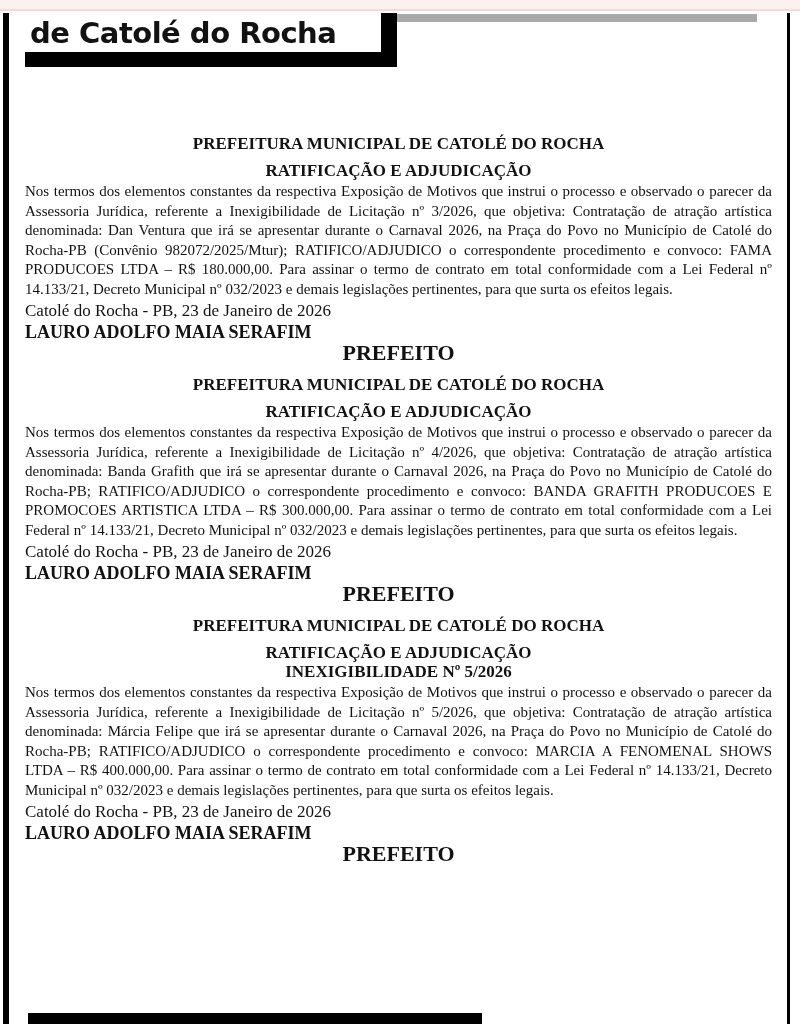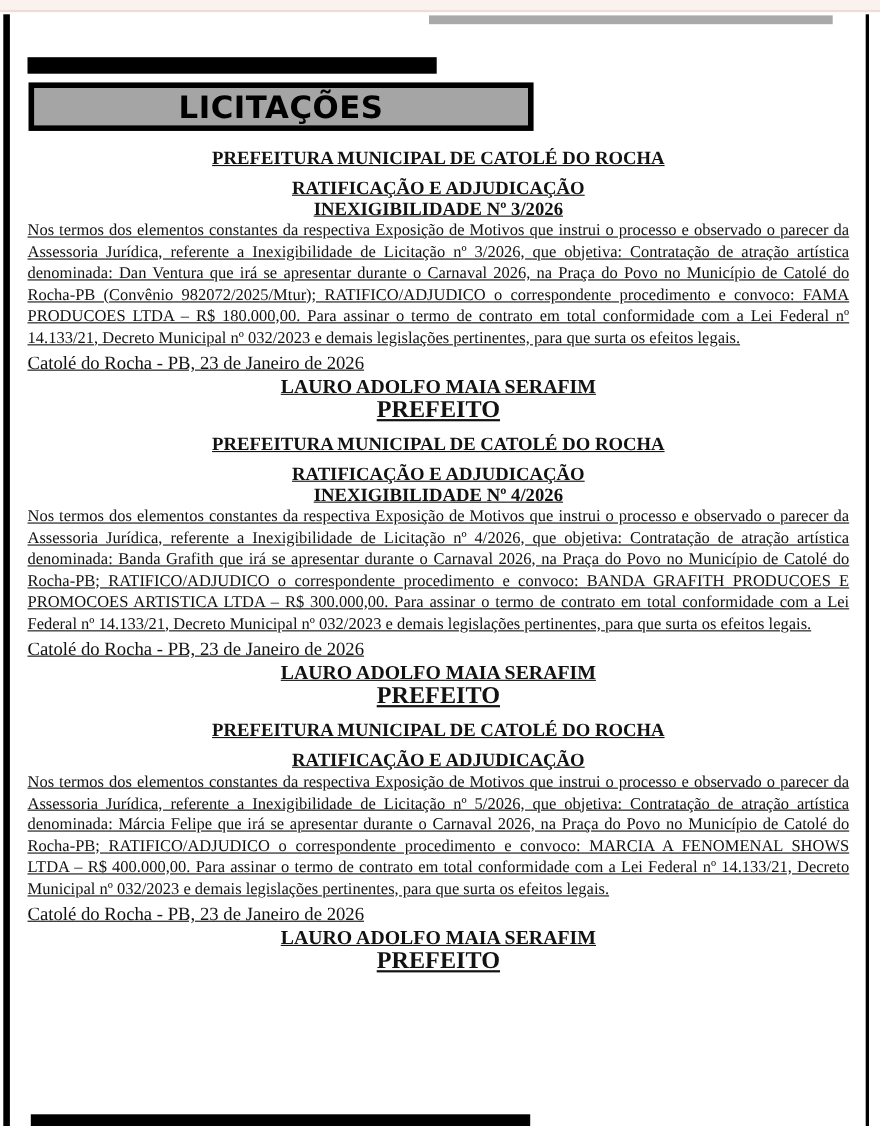--- a/index.html
+++ b/index.html
@@ -47,94 +47,93 @@
     position: absolute; top: 75px; left: 26px; width: 459px; height: 44px;
     background: var(--banner-gray, #a5a5a5);
     border: 5px solid #000;
     display: flex; align-items: center; justify-content: center;
     font-family: "DejaVu Sans", "Liberation Sans", sans-serif;
     font-weight: bold; font-size: 28px; letter-spacing: 0.5px;
     color: #000;
   }
 
   .content {
-    position: absolute; top: 128px; left: 25px; width: 747px; text-decoration: underline;
+    position: absolute; top: 128px; left: 25px; width: 747px;
   }
 
   .org {
     text-align: center; font-weight: bold; font-size: 17px; line-height: 19px;
     margin-top: 6px;
   }
   .titles {
     margin-top: 8px; text-align: center; font-weight: bold;
     font-size: 17px; line-height: 19px;
   }
   .body-text {
     margin-top: 2px; text-align: justify;
     font-size: 15px; line-height: 19.5px;
   }
   .dateline {
     text-align: left; font-size: 17px; line-height: 21px; margin-top: 1px;
   }
-  .sig-name { text-align: center; font-weight: bold; font-size: 18px; line-height: 22px; }
+  .sig-name { text-align: left; font-weight: bold; font-size: 18px; line-height: 22px; }
   .sig-role { text-align: center; font-weight: bold; font-size: 22px; line-height: 19px; }
 
   .notice + .notice { margin-top: 13px; }
 
   .bottom-bar {
     position: absolute; left: 28px; bottom: 0; width: 454px; height: 11px;
     background: #000;
   }
 </style>
 </head>
 <body>
 
 <div class="page">
 
   <div class="top-strip"></div>
   <div class="left-line"></div>
   <div class="right-line"></div>
   <div class="top-gray-bar"></div>
 
+  <div class="masthead">
+    <span>de Catolé do Rocha</span>
+  </div>
   <div class="masthead-bar"></div>
 
-  <div class="banner">
-    <span>LICITAÇÕES</span>
-  </div>
 
   <main class="content">
 
     <article class="notice">
       <h2 class="org">PREFEITURA MUNICIPAL DE CATOLÉ DO ROCHA</h2>
       <div class="titles">
         <div>RATIFICAÇÃO E ADJUDICAÇÃO</div>
-        <div>INEXIGIBILIDADE Nº 3/2026</div>
       </div>
       <p class="body-text">Nos termos dos elementos constantes da respectiva Exposição de Motivos que instrui o processo e observado o parecer da Assessoria Jurídica, referente a Inexigibilidade de Licitação nº 3/2026, que objetiva: Contratação de atração artística denominada: Dan Ventura que irá se apresentar durante o Carnaval 2026, na Praça do Povo no Município de Catolé do Rocha-PB (Convênio 982072/2025/Mtur); RATIFICO/ADJUDICO o correspondente procedimento e convoco: FAMA PRODUCOES LTDA – R$ 180.000,00. Para assinar o termo de contrato em total conformidade com a Lei Federal nº 14.133/21, Decreto Municipal nº 032/2023 e demais legislações pertinentes, para que surta os efeitos legais.</p>
       <div class="dateline">Catolé do Rocha - PB, 23 de Janeiro de 2026</div>
       <div class="sig-name">LAURO ADOLFO MAIA SERAFIM</div>
       <div class="sig-role">PREFEITO</div>
     </article>
 
     <article class="notice">
       <h2 class="org">PREFEITURA MUNICIPAL DE CATOLÉ DO ROCHA</h2>
       <div class="titles">
         <div>RATIFICAÇÃO E ADJUDICAÇÃO</div>
-        <div>INEXIGIBILIDADE Nº 4/2026</div>
       </div>
       <p class="body-text">Nos termos dos elementos constantes da respectiva Exposição de Motivos que instrui o processo e observado o parecer da Assessoria Jurídica, referente a Inexigibilidade de Licitação nº 4/2026, que objetiva: Contratação de atração artística denominada: Banda Grafith que irá se apresentar durante o Carnaval 2026, na Praça do Povo no Município de Catolé do Rocha-PB; RATIFICO/ADJUDICO o correspondente procedimento e convoco: BANDA GRAFITH PRODUCOES E PROMOCOES ARTISTICA LTDA – R$ 300.000,00. Para assinar o termo de contrato em total conformidade com a Lei Federal nº 14.133/21, Decreto Municipal nº 032/2023 e demais legislações pertinentes, para que surta os efeitos legais.</p>
       <div class="dateline">Catolé do Rocha - PB, 23 de Janeiro de 2026</div>
       <div class="sig-name">LAURO ADOLFO MAIA SERAFIM</div>
       <div class="sig-role">PREFEITO</div>
     </article>
 
     <article class="notice">
       <h2 class="org">PREFEITURA MUNICIPAL DE CATOLÉ DO ROCHA</h2>
       <div class="titles">
         <div>RATIFICAÇÃO E ADJUDICAÇÃO</div>
+        <div>INEXIGIBILIDADE Nº 5/2026</div>
       </div>
       <p class="body-text">Nos termos dos elementos constantes da respectiva Exposição de Motivos que instrui o processo e observado o parecer da Assessoria Jurídica, referente a Inexigibilidade de Licitação nº 5/2026, que objetiva: Contratação de atração artística denominada: Márcia Felipe que irá se apresentar durante o Carnaval 2026, na Praça do Povo no Município de Catolé do Rocha-PB; RATIFICO/ADJUDICO o correspondente procedimento e convoco: MARCIA A FENOMENAL SHOWS LTDA – R$ 400.000,00. Para assinar o termo de contrato em total conformidade com a Lei Federal nº 14.133/21, Decreto Municipal nº 032/2023 e demais legislações pertinentes, para que surta os efeitos legais.</p>
       <div class="dateline">Catolé do Rocha - PB, 23 de Janeiro de 2026</div>
       <div class="sig-name">LAURO ADOLFO MAIA SERAFIM</div>
       <div class="sig-role">PREFEITO</div>
     </article>
 
   </main>
 
   <div class="bottom-bar"></div>

